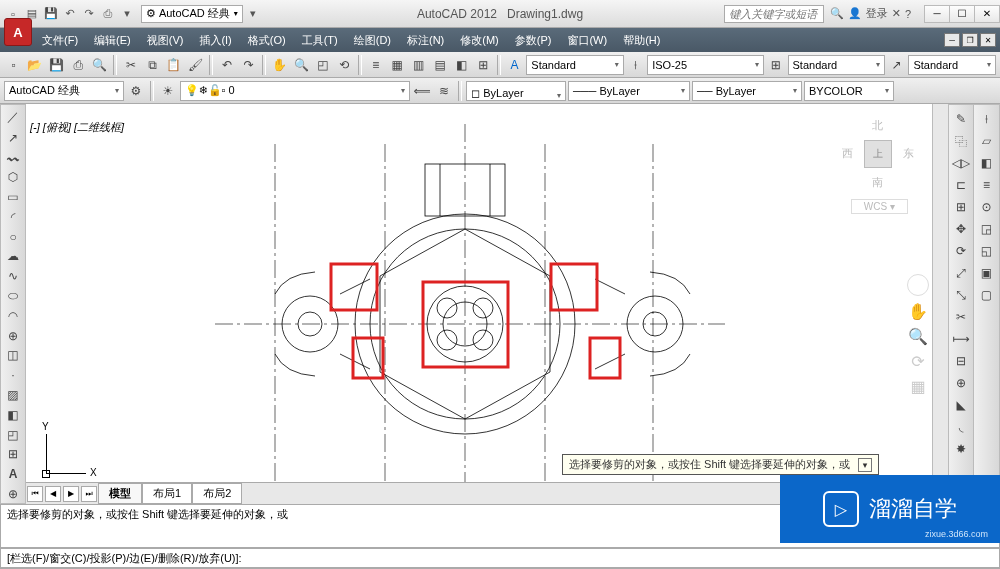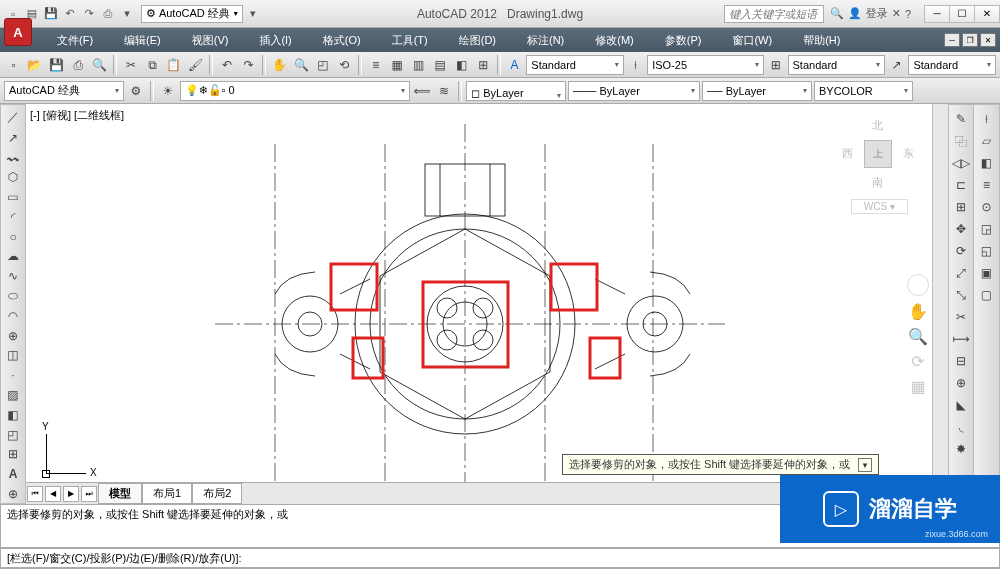--- a/index.html
+++ b/index.html
@@ -10,38 +10,38 @@
 .qat-icon { width: 18px; height: 18px; display: flex; align-items: center; justify-content: center; font-size: 11px; color: #555; border-radius: 2px; }
 .ws-dropdown { display: flex; align-items: center; background: #fff; border: 1px solid #aaa; height: 18px; font-size: 11px; padding: 0 4px; margin-left: 4px; }
 .title-center { position: absolute; left: 50%; transform: translateX(-50%); font-size: 12px; color: #555; }
 .search-box { margin-left: auto; background: #fff; border: 1px solid #aaa; height: 18px; width: 100px; font-size: 11px; padding: 0 4px; color: #999; font-style: italic; }
 .title-right { display: flex; align-items: center; gap: 4px; font-size: 11px; color: #555; padding: 0 6px; }
 .win-controls { display: flex; margin-left: 8px; }
 .win-btn { width: 26px; height: 18px; border: 1px solid #bbb; display: flex; align-items: center; justify-content: center; font-size: 10px; background: linear-gradient(#fdfdfd,#e8e8e8); margin-left: -1px; }
 
 .menubar { height: 24px; background: linear-gradient(#5a6b7a, #495866); display: flex; align-items: center; padding-left: 34px; position: relative; }
 .app-logo { position: absolute; left: 4px; top: -10px; width: 28px; height: 28px; background: #c62828; border-radius: 3px; border: 1px solid #8a1818; display: flex; align-items: center; justify-content: center; color: #fff; font-weight: bold; font-size: 13px; z-index: 10; }
-.menu-item { color: #fff; font-size: 11px; padding: 0 8px; line-height: 24px; margin-left: 15px; }
+.menu-item { color: #fff; font-size: 11px; padding: 0 8px; line-height: 24px; }
 .menu-spacer { flex: 1; }
 .mdi-controls { display: flex; gap: 2px; padding-right: 4px; }
 .mdi-btn { width: 16px; height: 14px; background: #e8e8e8; border: 1px solid #777; font-size: 8px; display: flex; align-items:center; justify-content:center; }
 
 .toolbar-row { height: 26px; background: linear-gradient(#f0f0f0, #d8d8d8); border-bottom: 1px solid #aaa; display: flex; align-items: center; padding: 0 4px; gap: 2px; }
 .tb-icon { width: 20px; height: 20px; display: flex; align-items: center; justify-content: center; font-size: 12px; color: #444; border: 1px solid transparent; }
 .tb-sep { width: 4px; height: 20px; border-left: 1px solid #aaa; border-right: 1px solid #fff; margin: 0 2px; }
 .tb-dropdown { background: #fff; border: 1px solid #aaa; height: 20px; font-size: 11px; padding: 0 4px; display: flex; align-items: center; justify-content: space-between; }
 .tb-dropdown::after { content: "▾"; font-size: 8px; color: #666; margin-left: 4px; }
 
 .workspace { display: flex; height: 400px; background: #fff; }
 .left-toolbar, .right-toolbar { width: 26px; background: linear-gradient(90deg,#f0f0f0,#d8d8d8); display: flex; flex-direction: column; align-items: center; padding-top: 4px; gap: 2px; border: 1px solid #bbb; }
 .v-icon { width: 20px; height: 20px; display: flex; align-items: center; justify-content: center; font-size: 12px; color: #444; }
 .right-toolbar.secondary { border-left: none; }
 
 .canvas { flex: 1; background: #fff; position: relative; overflow: hidden; }
-.view-label { position: absolute; left: 4px; top: 4px; font-size: 11px; color: #000; }
+.view-label { position: absolute; left: 4px; top: 16px; font-size: 11px; color: #000; font-style: italic; }
 .viewcube { position: absolute; right: 30px; top: 10px; width: 80px; height: 80px; }
 .vc-face { position: absolute; left: 26px; top: 26px; width: 28px; height: 28px; background: #e0e0e0; border: 1px solid #bbb; display:flex; align-items:center; justify-content:center; font-size:10px; color:#888; }
 .vc-dir { position: absolute; font-size: 11px; color: #bbb; }
 .vc-n { left: 34px; top: 4px; } .vc-s { left: 34px; bottom: 4px; } .vc-e { right: 4px; top: 32px; } .vc-w { left: 4px; top: 32px; }
 .wcs-label { position: absolute; right: 40px; top: 95px; font-size: 10px; color: #bbb; border: 1px solid #ddd; padding: 1px 12px; }
 
 .ucs-icon { position: absolute; left: 20px; bottom: 30px; }
 .ucs-icon .y { position: absolute; bottom: 0; left: 0; width: 1px; height: 40px; background: #000; }
 .ucs-icon .x { position: absolute; bottom: 0; left: 0; width: 40px; height: 1px; background: #000; }
 .ucs-icon .xl { position: absolute; bottom: -4px; left: 44px; font-size: 10px; }
@@ -62,21 +62,21 @@
 .tab { padding: 2px 10px; border: 1px solid #aaa; background: #fff; }
 .tab.active { background: #f8f8f8; font-weight: bold; }
 
 .command-area { height: 44px; background: #fff; border: 1px solid #aaa; font-size: 11px; font-family: SimSun, monospace; padding: 2px 6px; overflow: hidden; line-height: 14px; }
 .command-line { height: 20px; background: #fff; border: 1px solid #aaa; font-size: 11px; font-family: SimSun; padding: 2px 6px; display: flex; align-items: center; }
 
 .statusbar { height: 26px; background: linear-gradient(#ececec,#d0d0d0); border-top: 1px solid #aaa; display: flex; align-items: center; font-size: 11px; padding: 0 4px; gap: 2px; }
 
 .watermark { position: absolute; right: 0; bottom: 26px; height: 68px; width: 220px; background: #0b67c9; display: flex; align-items: center; justify-content: center; gap: 10px; color: #fff; }
 .wm-icon { width: 36px; height: 36px; border: 2px solid #fff; border-radius: 6px; display:flex; align-items:center; justify-content:center; font-size:16px; }
-.wm-text { font-size: 22px; font-weight: bold; }
+.wm-text { font-size: 22px; font-weight: normal; }
 .wm-sub { font-size: 9px; color: #cde4fb; position: absolute; right: 12px; bottom: 4px; }
 .canvas-scroll-v { position: absolute; right: 0; top: 0; bottom: 22px; width: 16px; background: #e8e8e8; border-left: 1px solid #bbb; }
 </style>
 </head>
 <body>
 
 <div class="titlebar">
   <div class="qat">
     <div class="qat-icon">▫</div>
     <div class="qat-icon">▤</div>
@@ -186,27 +186,27 @@
   <div class="tb-icon">☀</div>
   <div class="tb-dropdown" style="width:230px;">
     <span>💡❄🔓▫ <span>0</span></span>
   </div>
   <div class="tb-icon">⟸</div>
   <div class="tb-icon">≋</div>
   <div class="tb-sep"></div>
   <div class="tb-dropdown" style="width:100px;align-items:flex-end;">
       <span>◻ <span>ByLayer</span></span>
     </div>
-  <div class="tb-dropdown" style="width:132px;text-align:right;">
+  <div class="tb-dropdown" style="width:122px;text-align:right;">
       <span>─── <span>ByLayer</span></span>
     </div>
   <div class="tb-dropdown" style="width:110px;text-align:center;">
       <span>── <span>ByLayer</span></span>
     </div>
-  <div class="tb-dropdown" style="width:99px;">
+  <div class="tb-dropdown" style="width:90px;">
       <span>BYCOLOR</span>
     </div>
 </div>
 
 <div class="workspace">
   <div class="left-toolbar">
     <div class="v-icon">／</div>
     <div class="v-icon">↗</div>
     <div class="v-icon">〰</div>
     <div class="v-icon">⬡</div>

